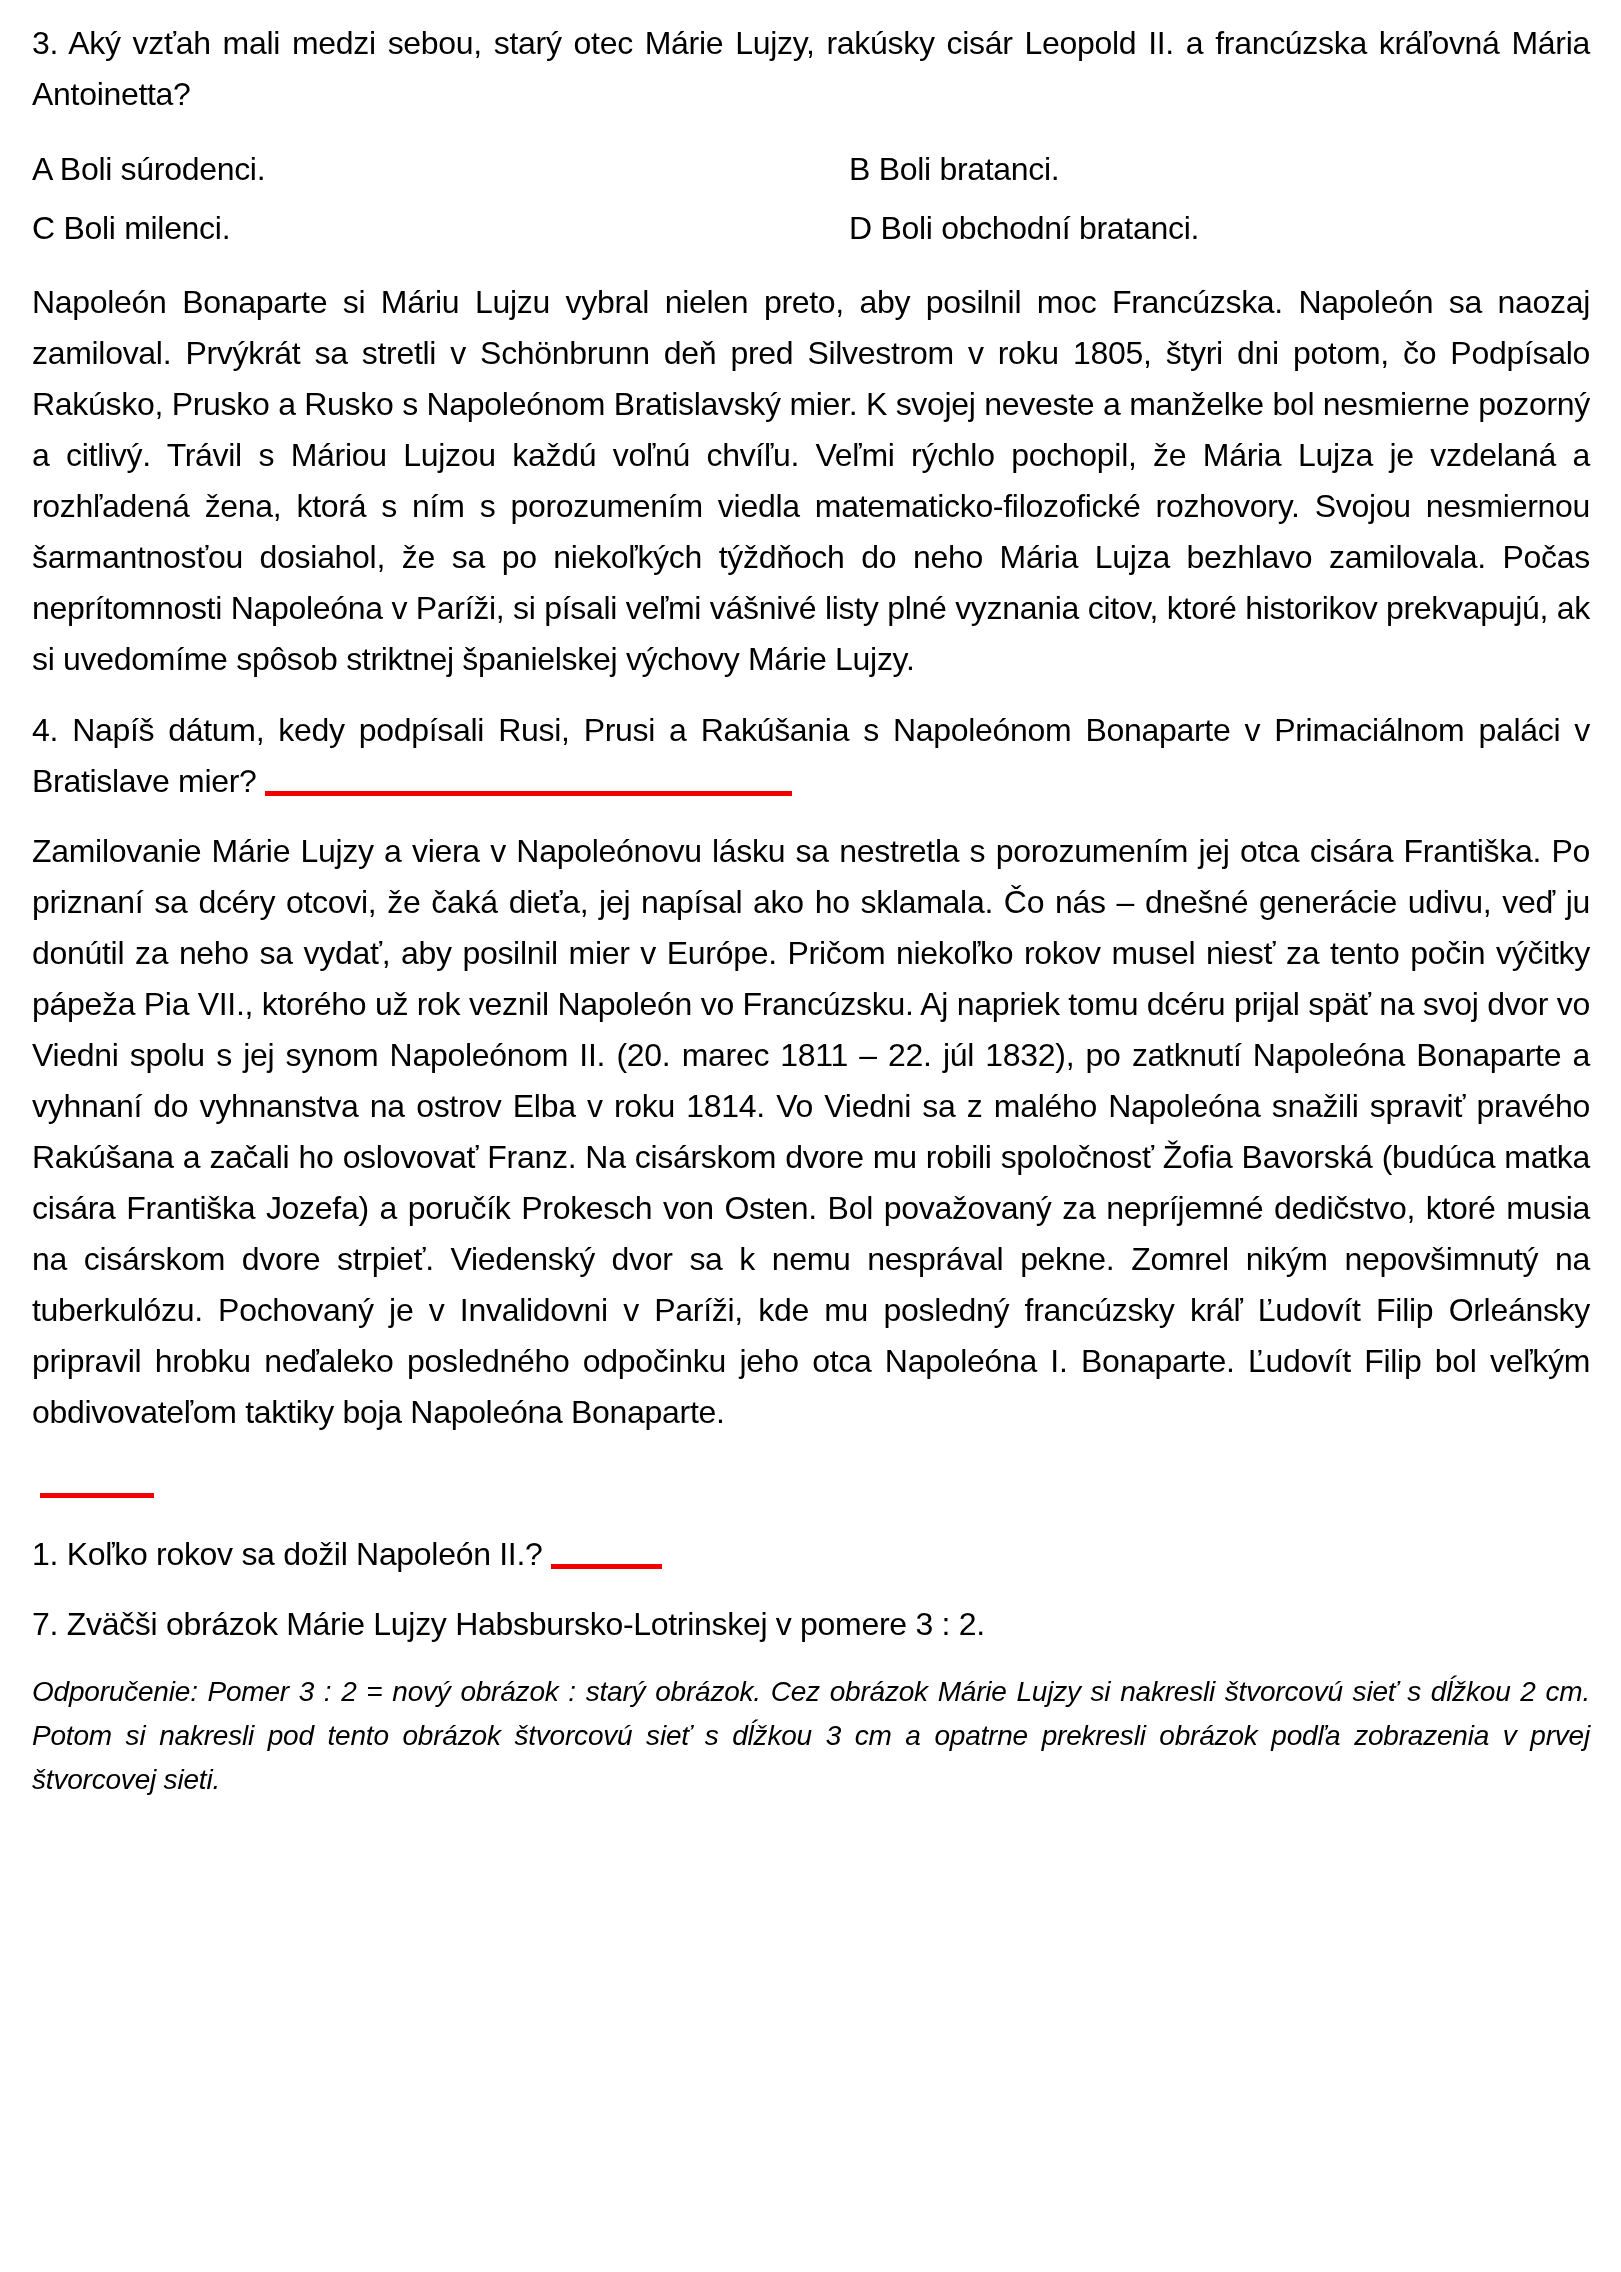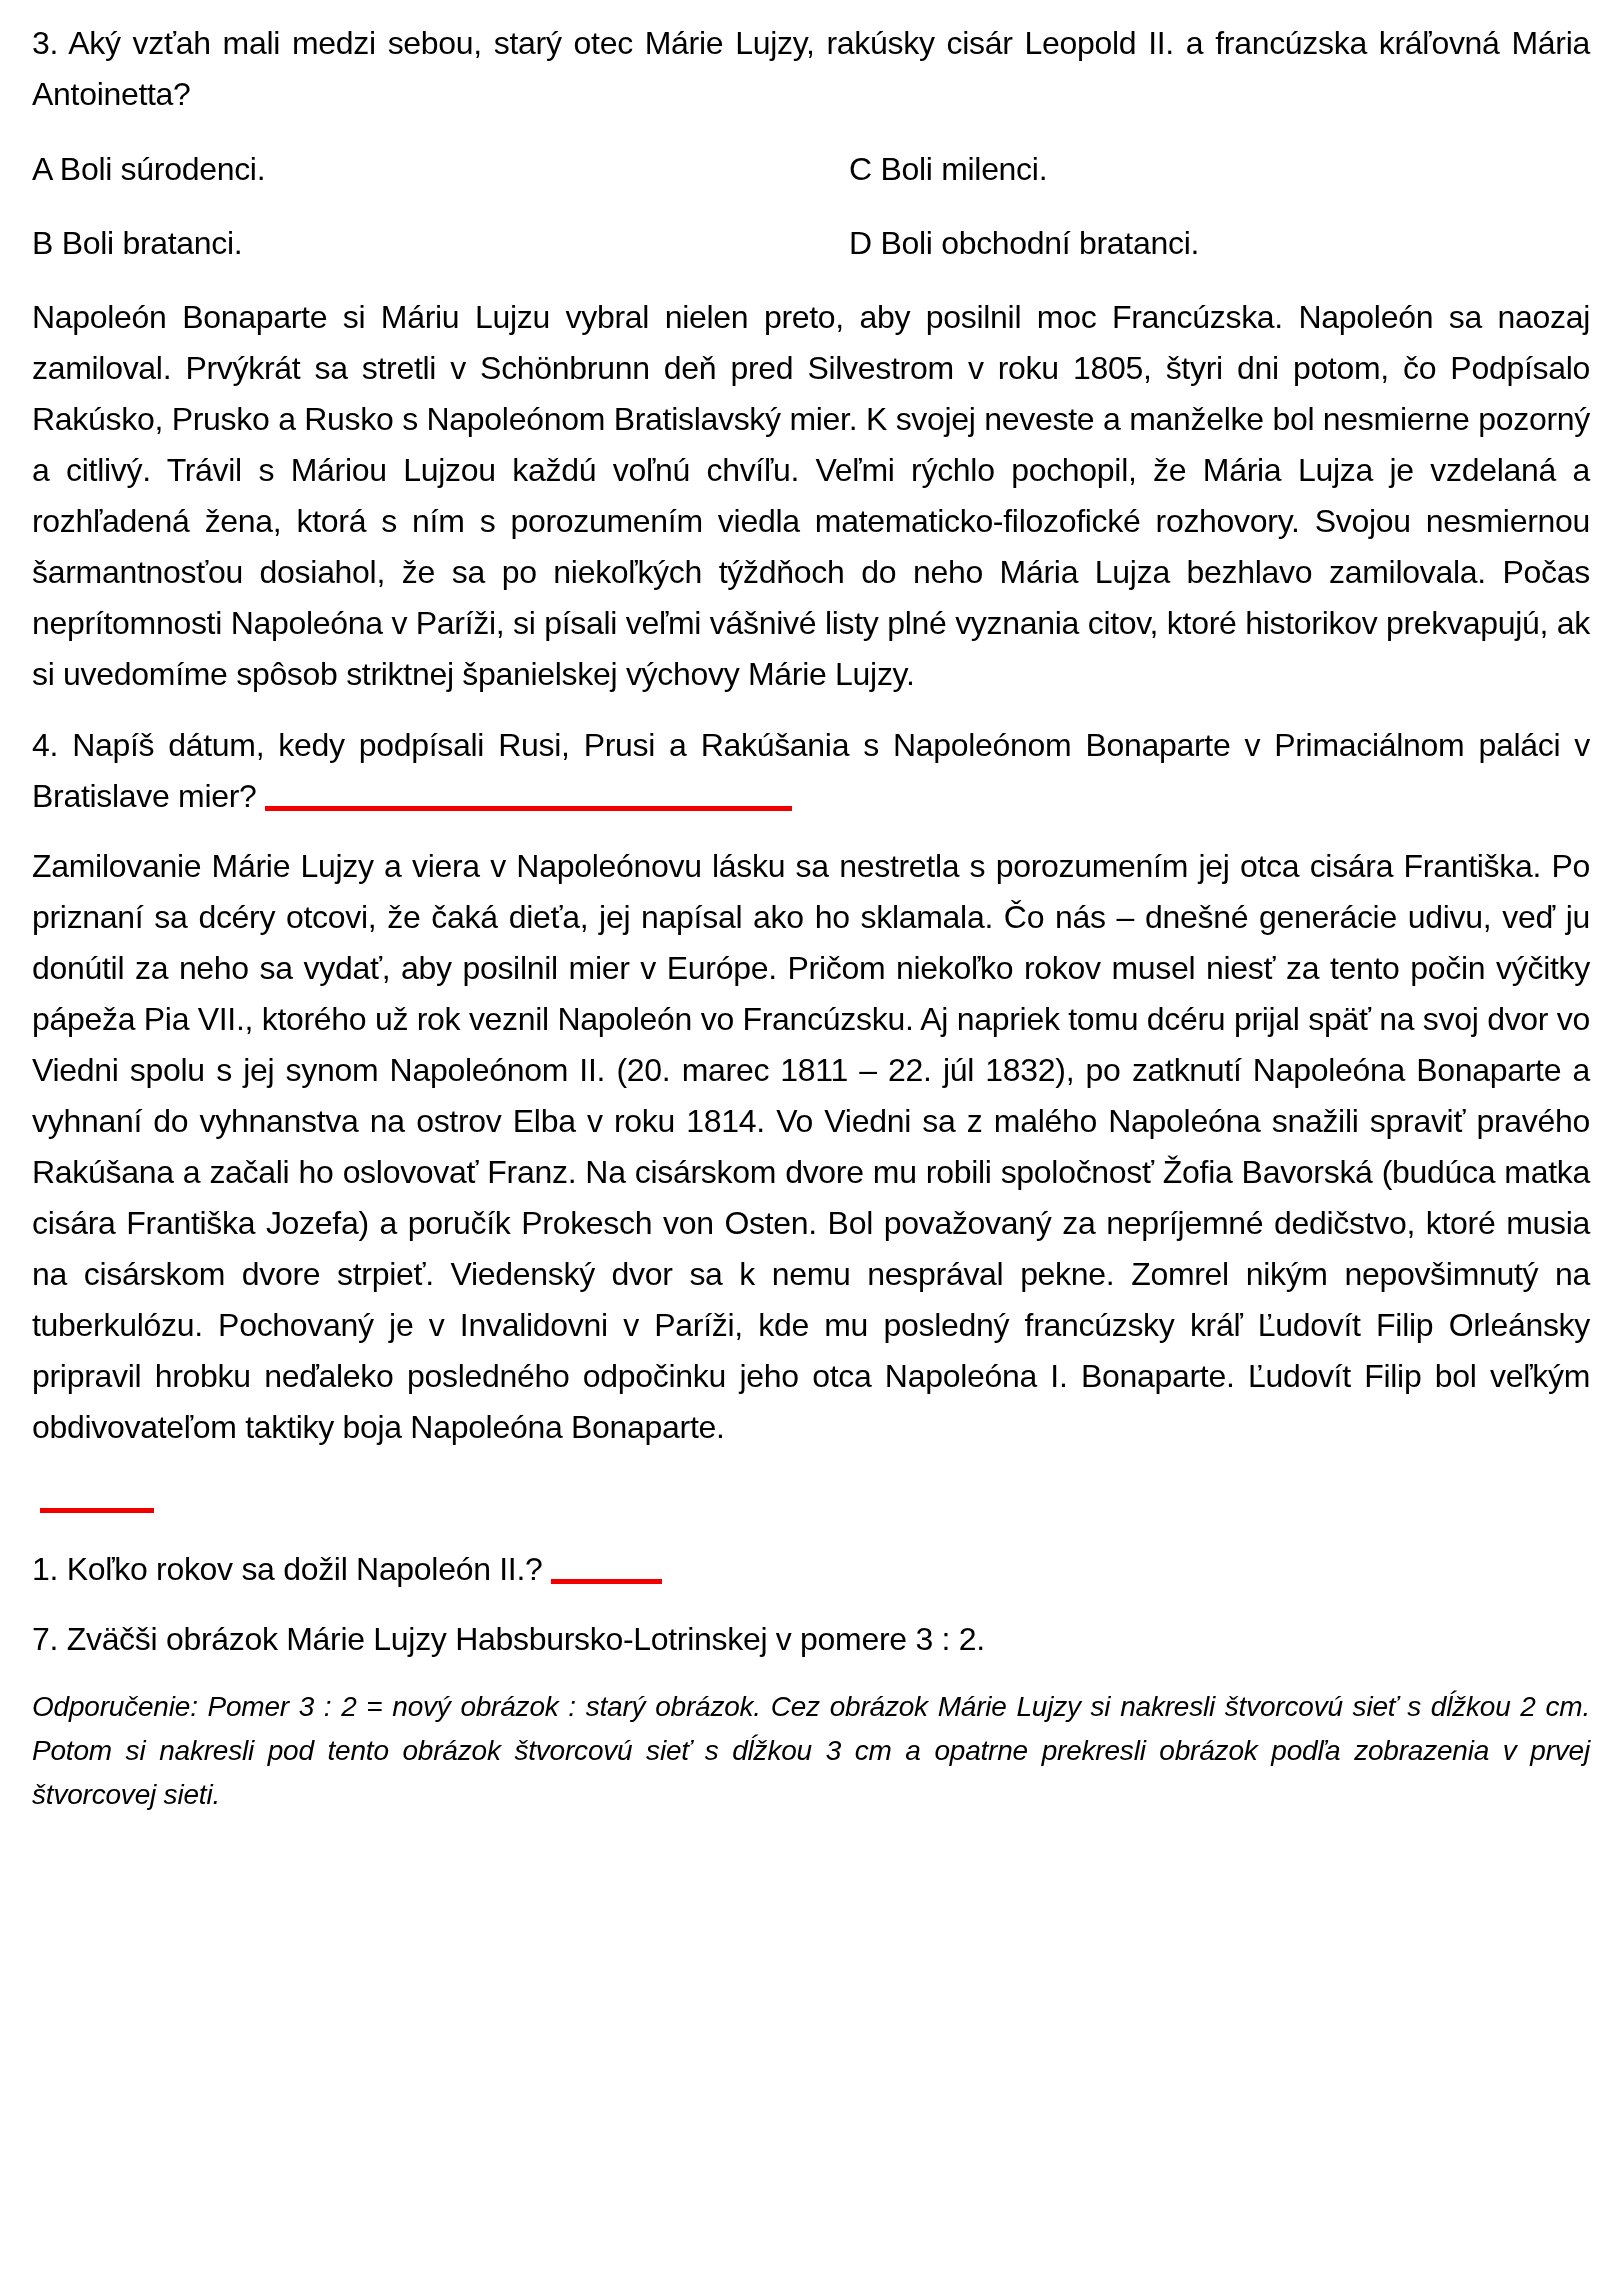--- a/index.html
+++ b/index.html
@@ -19,21 +19,21 @@
     line-height: 51px;
     letter-spacing: -0.3px;
   }
   .page p {
     margin: 0 0 19.7px 0;
     text-align: justify;
   }
   .options {
     display: grid;
     grid-template-columns: 817px 1fr;
-    row-gap: 23px;
+    row-gap: 8px;
     margin: 24px 0 23px 0;
   }
   .q-with-blank { margin-bottom: 24px; }
   .blank {
     display: inline-block;
     height: 4.9px;
     vertical-align: -4.2px;
     margin-left: 8.4px;
   }
   .blank-q4 { width: 527px; }
@@ -57,22 +57,22 @@
 </style>
 </head>
 <body>
 
 <div class="page txt">
 
   <p>3. Aký vzťah mali medzi sebou, starý otec Márie Lujzy, rakúsky cisár Leopold II. a francúzska kráľovná Mária Antoinetta?</p>
 
   <div class="options">
     <span>A Boli súrodenci.</span>
+    <span>B Boli bratanci.</span>
     <span>C Boli milenci.</span>
-    <span>B Boli bratanci.</span>
     <span>D Boli obchodní bratanci.</span>
   </div>
 
   <p>Napoleón Bonaparte si Máriu Lujzu vybral nielen preto, aby posilnil moc Francúzska. Napoleón sa naozaj zamiloval. Prvýkrát sa stretli v Schönbrunn deň pred Silvestrom v roku 1805, štyri dni potom, čo Podpísalo Rakúsko, Prusko a Rusko s Napoleónom Bratislavský mier. K svojej neveste a manželke bol nesmierne pozorný a citlivý. Trávil s Máriou Lujzou každú voľnú chvíľu. Veľmi rýchlo pochopil, že Mária Lujza je vzdelaná a rozhľadená žena, ktorá s ním s porozumením viedla matematicko-filozofické rozhovory. Svojou nesmiernou šarmantnosťou dosiahol, že sa po niekoľkých týždňoch do neho Mária Lujza bezhlavo zamilovala. Počas neprítomnosti Napoleóna v Paríži, si písali veľmi vášnivé listy plné vyznania citov, ktoré historikov prekvapujú, ak si uvedomíme spôsob striktnej španielskej výchovy Márie Lujzy.</p>
 
   <p class="q-with-blank"><span>4. Napíš dátum, kedy podpísali Rusi, Prusi a Rakúšania s Napoleónom Bonaparte v Primaciálnom paláci v Bratislave mier?</span><span class="blank blank-q4" style="background: rgb(242, 0, 0);"></span></p>
 
   <p>Zamilovanie Márie Lujzy a viera v Napoleónovu lásku sa nestretla s porozumením jej otca cisára Františka. Po priznaní sa dcéry otcovi, že čaká dieťa, jej napísal ako ho sklamala. Čo nás – dnešné generácie udivu, veď ju donútil za neho sa vydať, aby posilnil mier v Európe. Pričom niekoľko rokov musel niesť za tento počin výčitky pápeža Pia VII., ktorého už rok veznil Napoleón vo Francúzsku. Aj napriek tomu dcéru prijal späť na svoj dvor vo Viedni spolu s jej synom Napoleónom II. (20. marec 1811 – 22. júl 1832), po zatknutí Napoleóna Bonaparte a vyhnaní do vyhnanstva na ostrov Elba v roku 1814. Vo Viedni sa z malého Napoleóna snažili spraviť pravého Rakúšana a začali ho oslovovať Franz. Na cisárskom dvore mu robili spoločnosť Žofia Bavorská (budúca matka cisára Františka Jozefa) a poručík Prokesch von Osten. Bol považovaný za nepríjemné dedičstvo, ktoré musia na cisárskom dvore strpieť. Viedenský dvor sa k nemu nesprával pekne. Zomrel nikým nepovšimnutý na tuberkulózu. Pochovaný je v Invalidovni v Paríži, kde mu posledný francúzsky kráľ Ľudovít Filip Orleánsky pripravil hrobku neďaleko posledného odpočinku jeho otca Napoleóna I. Bonaparte. Ľudovít Filip bol veľkým obdivovateľom taktiky boja Napoleóna Bonaparte.</p>
 
   <p class="q-with-blank"><span class="blank blank-q5" style="background: rgb(242, 0, 0);"></span></p>

